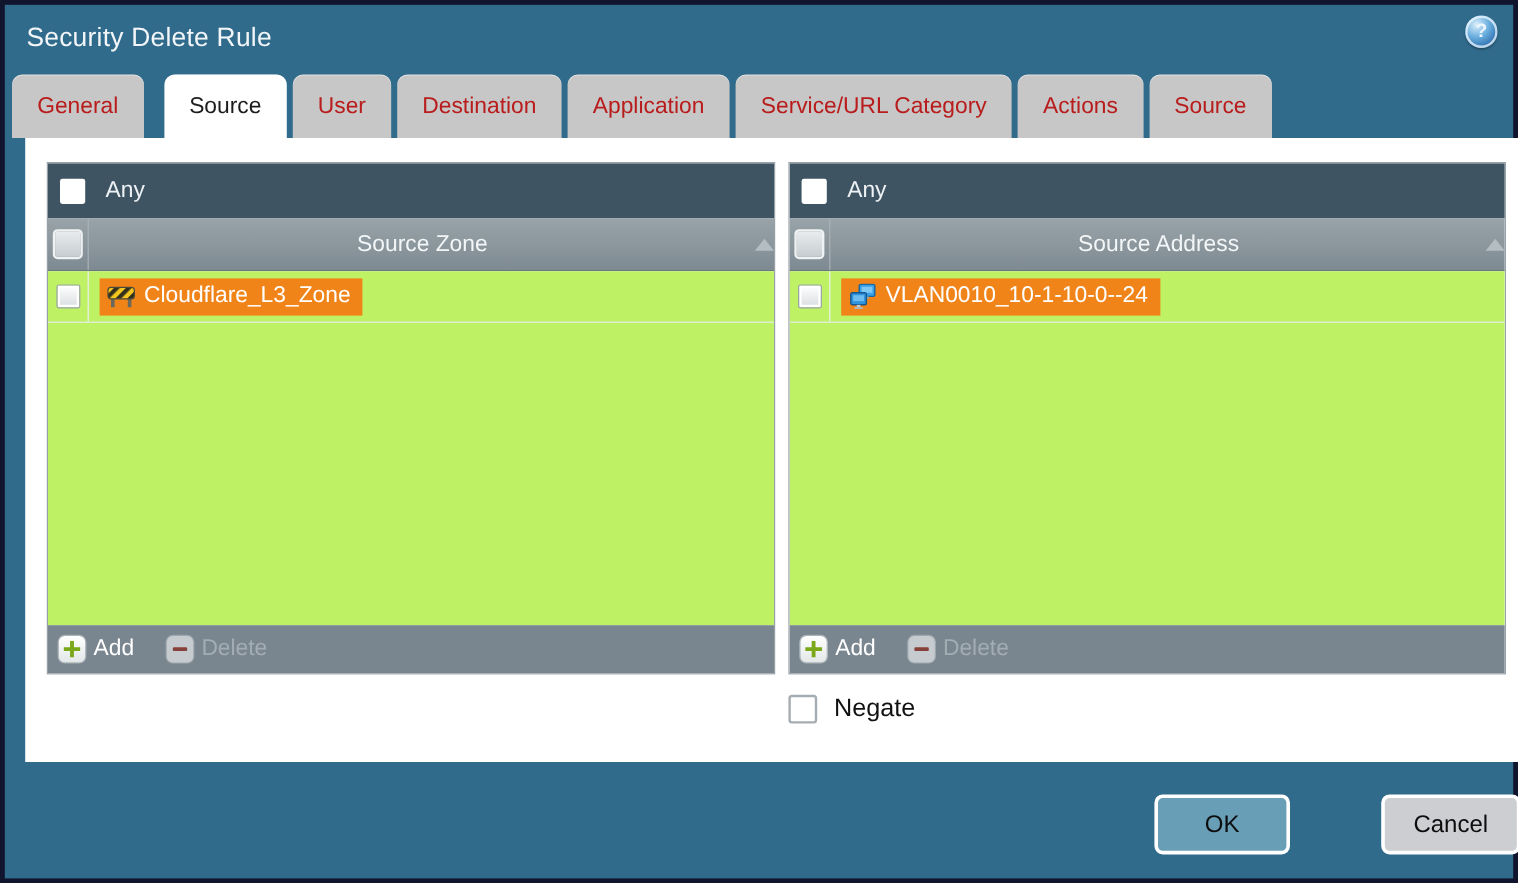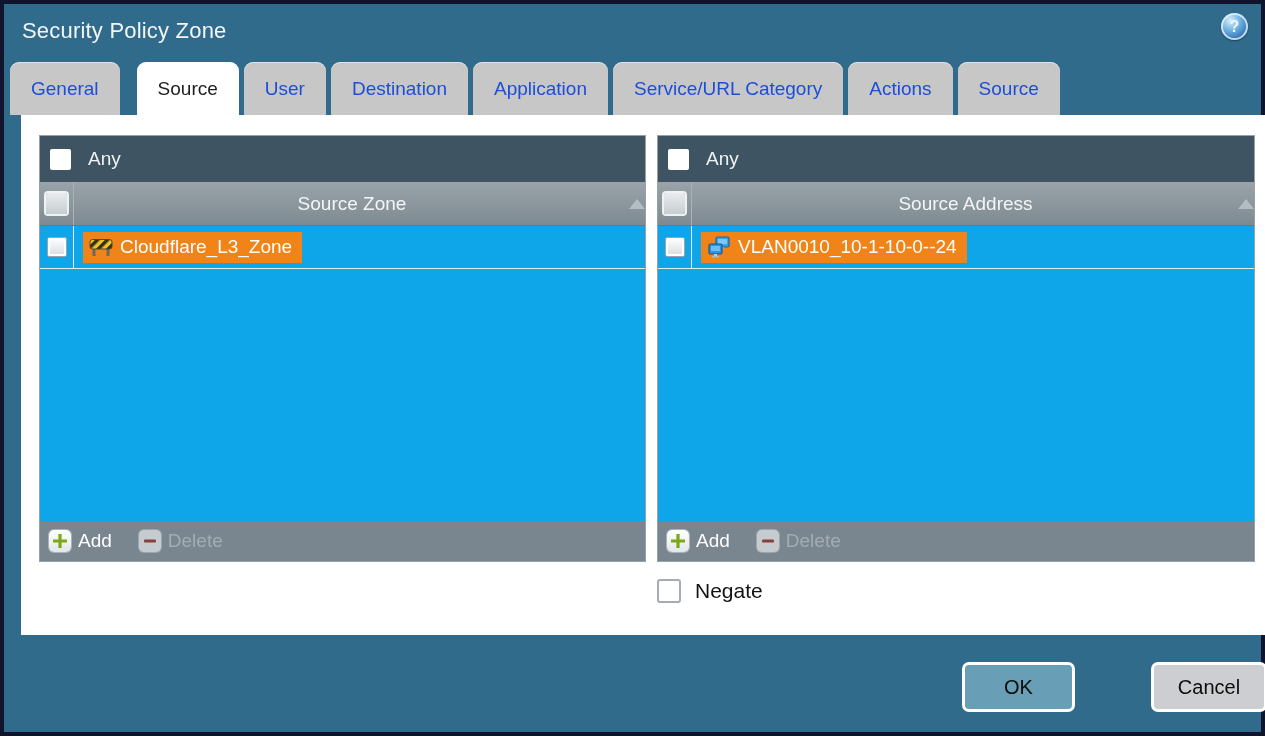--- a/index.html
+++ b/index.html
@@ -31,21 +31,21 @@
   
   .tabs {
     position: absolute; left: 6px; top: 58px; right: 0; height: 53px;
     display: flex; align-items: flex-end; gap: 5px;
   }
   .tab {
     height: 53px; line-height: 53px;
     padding: 0 21px;
     background: #c6c7c6;
     border-radius: 9px 9px 0 0;
-    color: #1d4ed8; font-size: 19px;
+    color: #b91c1c; font-size: 19px;
     cursor: pointer; white-space: nowrap;
     box-shadow: inset 0 1px 0 rgba(255,255,255,0.5);
   }
   .tab.active { background: #ffffff; color: #1d1d1d; margin-left: 12px; }
   
   .content {
     position: absolute; left: 17px; top: 111px; width: 1251px; height: 520px;
     background: #ffffff;
   }
   
@@ -73,21 +73,21 @@
   .col-cb-cell {
     width: 34px; flex: 0 0 34px; display: flex; justify-content: center;
     border-right: 1px solid #a9b2b7; height: 100%; align-items: center;
   }
   .col-title { color: #f3f6f7; font-size: 19px; margin-left: 11px; }
   .sort-arrow {
     width: 0; height: 0; margin-left: 10px;
     border-left: 8px solid transparent; border-right: 8px solid transparent;
     border-bottom: 10px solid #b4bdc2;
   }
-  .panel-body { flex: 1 1 auto; background: #0ea5e9; overflow: hidden; }
+  .panel-body { flex: 1 1 auto; background: #bef264; overflow: hidden; }
   .row {
     height: 43px; display: flex; align-items: center;
     border-bottom: 1px solid #e7ebeb;
   }
   .row:nth-child(even) { background: #f0f3f3; }
   .row-cb-cell {
     width: 34px; flex: 0 0 34px; display: flex; justify-content: center;
     align-self: stretch; align-items: center; border-right: 1px solid #eceeee;
   }
   .badge {
@@ -156,21 +156,21 @@
   <defs>
     <pattern id="stripes" width="7" height="7" patternUnits="userSpaceOnUse" patternTransform="rotate(45)">
       <rect width="7" height="7" fill="#f3c51f"></rect>
       <rect width="3.5" height="7" fill="#33301c"></rect>
     </pattern>
   </defs>
 </svg>
 
 <div class="dialog">
 
-  <div class="title">Security Policy Zone</div>
+  <div class="title">Security Delete Rule</div>
   <div class="help">?</div>
 
   <div class="tabs">
     <div class="tab">General</div>
     <div class="tab active">Source</div>
     <div class="tab">User</div>
     <div class="tab">Destination</div>
     <div class="tab">Application</div>
     <div class="tab">Service/URL Category</div>
     <div class="tab">Actions</div>

